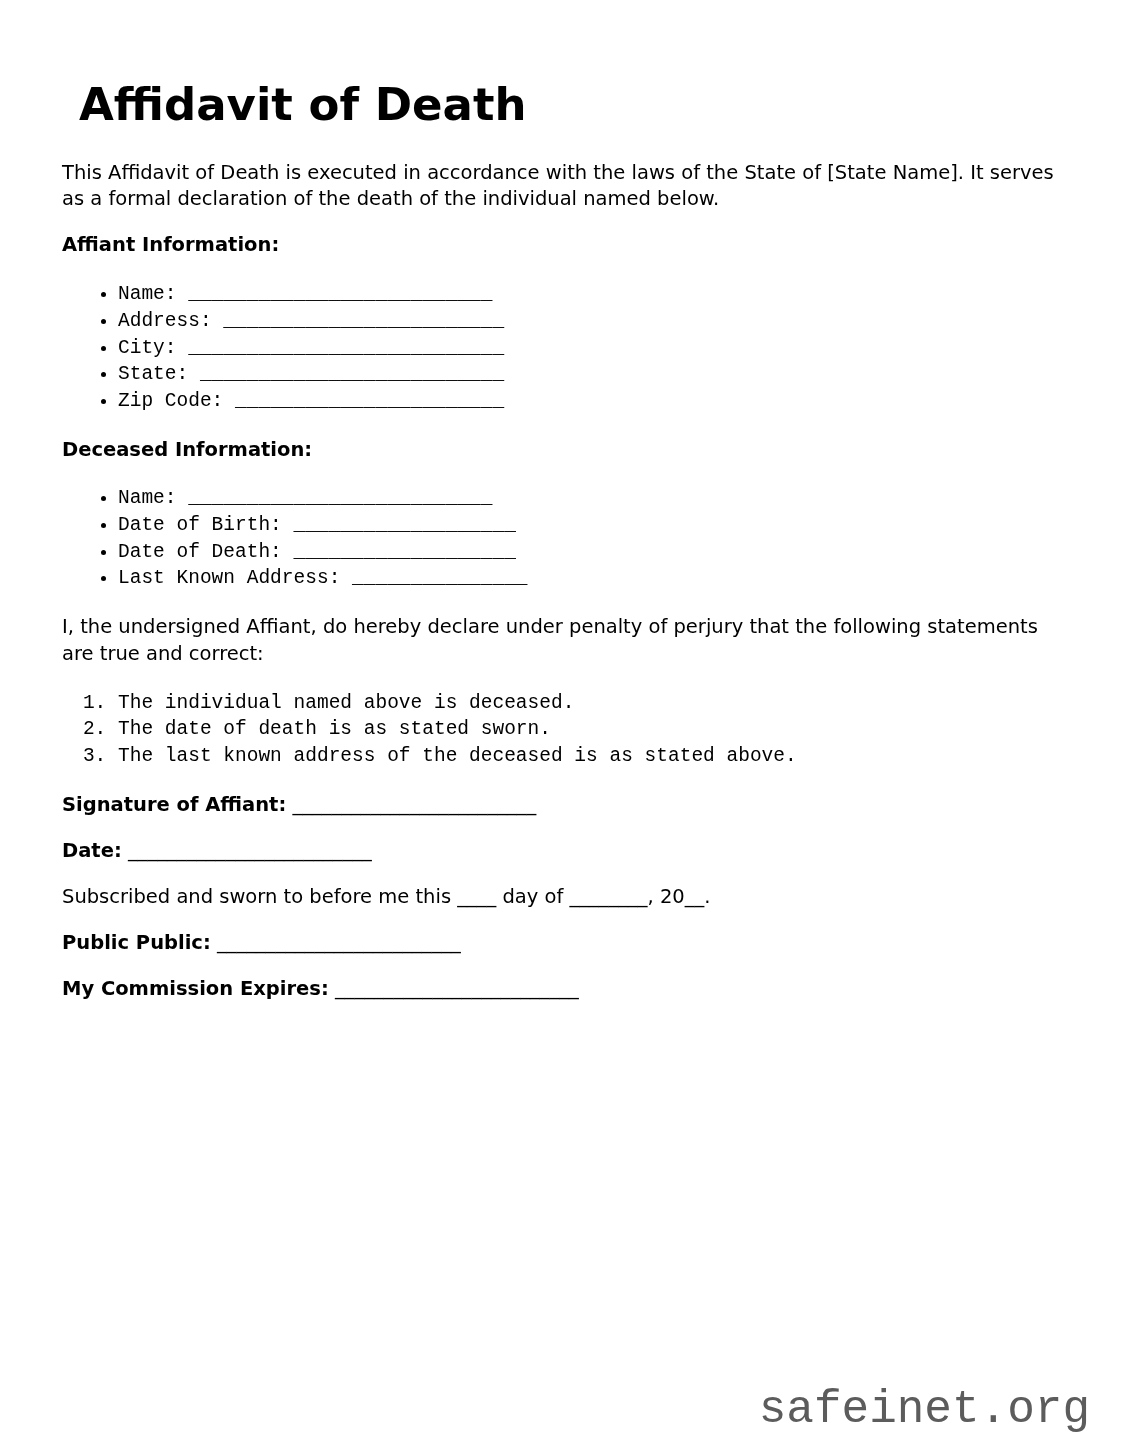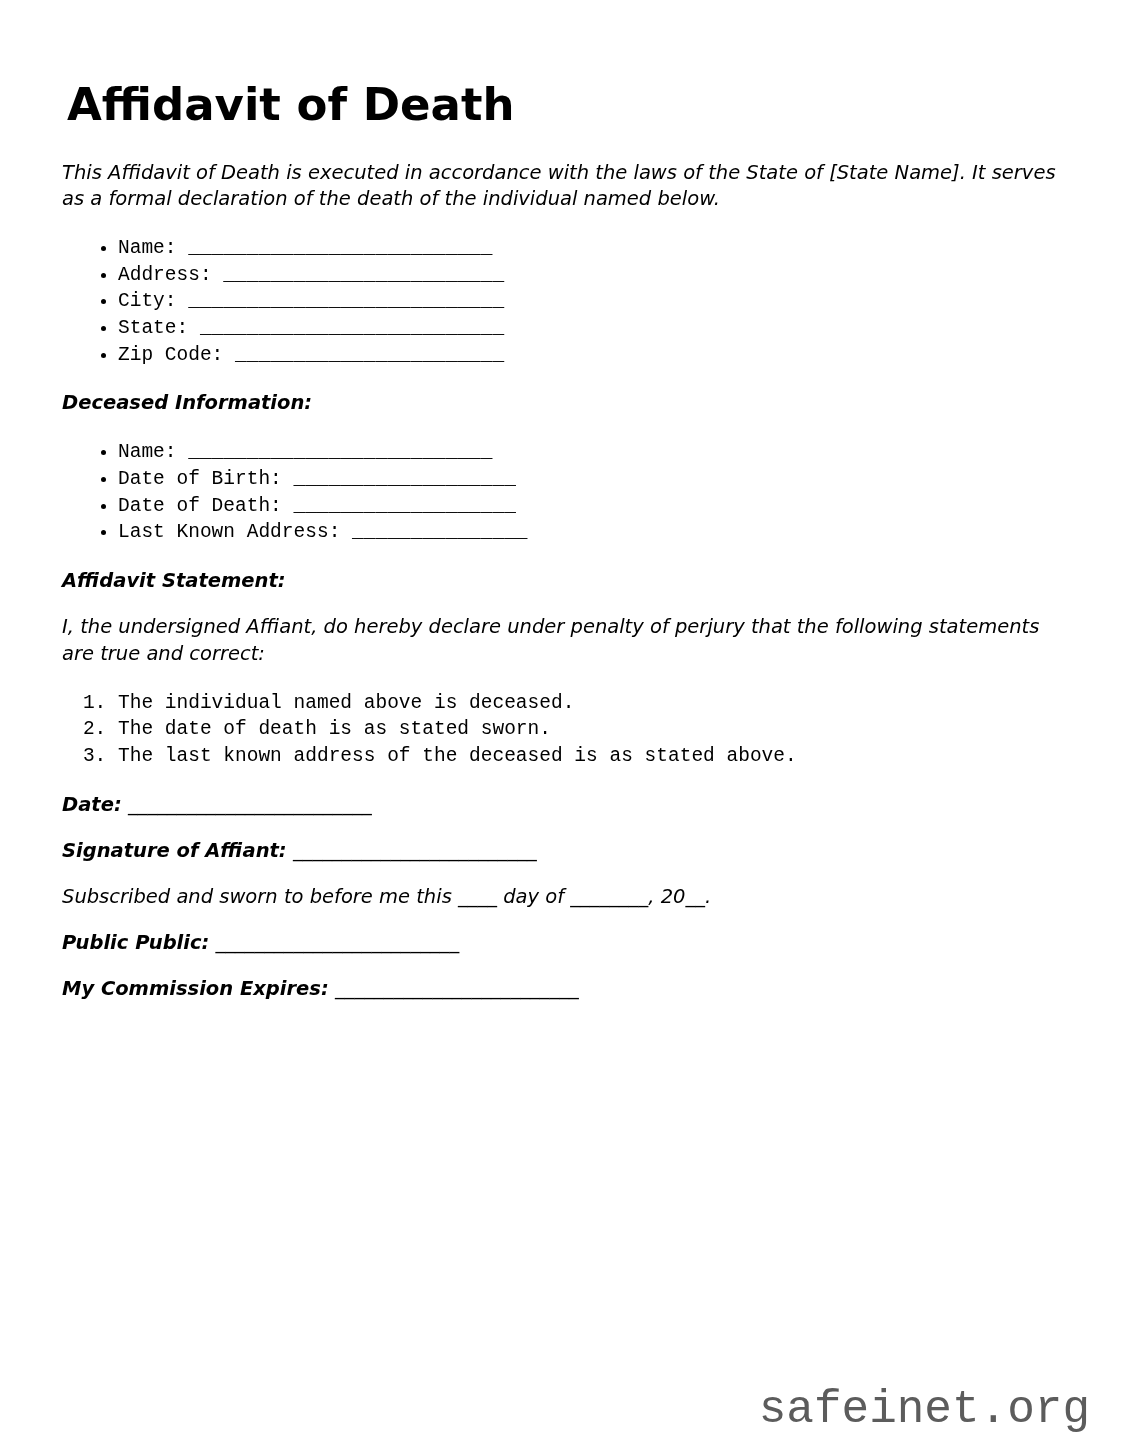--- a/index.html
+++ b/index.html
@@ -18,27 +18,26 @@
     overflow: hidden;
   }
   .page {
     padding: 50px 62px 0 62px;
     width: 1000px;
     box-sizing: content-box;
   }
   h1 {
     font-size: 45px;
     line-height: 1.1;
-    margin: 30px 5px;
+    margin: 30px 17px;
     font-weight: bold;
     letter-spacing: 0;
   }
   p {
     margin: 19.5px 0;
-    font-style: italic;
   }
   ul, ol {
     margin: 22px 0;
     padding-left: 56px;
     font-family: Liberation Mono, monospace;
   }
   ul { list-style-type: disc; }
   ol { list-style-type: decimal; }
   li { margin: 0; }
   strong { font-weight: bold; }
@@ -56,52 +55,52 @@
 </style>
 </head>
 <body>
 
 <div class="page">
 
   <h1>Affidavit of Death</h1>
 
   <p>This Affidavit of Death is executed in accordance with the laws of the State of [State Name]. It serves as a formal declaration of the death of the individual named below.</p>
 
+  <p><strong>Affiant Information:</strong></p>
 
   <ul>
     <li><span>Name:</span> <span>__________________________</span></li>
     <li><span>Address:</span> <span>________________________</span></li>
     <li><span>City:</span> <span>___________________________</span></li>
     <li><span>State:</span> <span>__________________________</span></li>
     <li><span>Zip Code:</span> <span>_______________________</span></li>
   </ul>
 
   <p><strong>Deceased Information:</strong></p>
 
   <ul>
     <li><span>Name:</span> <span>__________________________</span></li>
     <li><span>Date of Birth:</span> <span>___________________</span></li>
     <li><span>Date of Death:</span> <span>___________________</span></li>
     <li><span>Last Known Address:</span> <span>_______________</span></li>
   </ul>
 
-  <p><strong>Affidavit Statement:</strong></p>
 
   <p>I, the undersigned Affiant, do hereby declare under penalty of perjury that the following statements are true and correct:</p>
 
   <ol>
     <li>The individual named above is deceased.</li>
     <li>The date of death is as stated sworn.</li>
     <li>The last known address of the deceased is as stated above.</li>
   </ol>
 
 
+  <p><strong>Signature of Affiant:</strong> <span>_________________________</span></p>
+
   <p><strong>Date:</strong> <span>_________________________</span></p>
-
-  <p><strong>Signature of Affiant:</strong> <span>_________________________</span></p>
 
   <p>Subscribed and sworn to before me this ____ day of ________, 20__.</p>
 
   <p><strong>Public Public:</strong> <span>_________________________</span></p>
 
   <p><strong>My Commission Expires:</strong> <span>_________________________</span></p>
 
 </div>
 
 <div class="watermark">safeinet.org</div>

